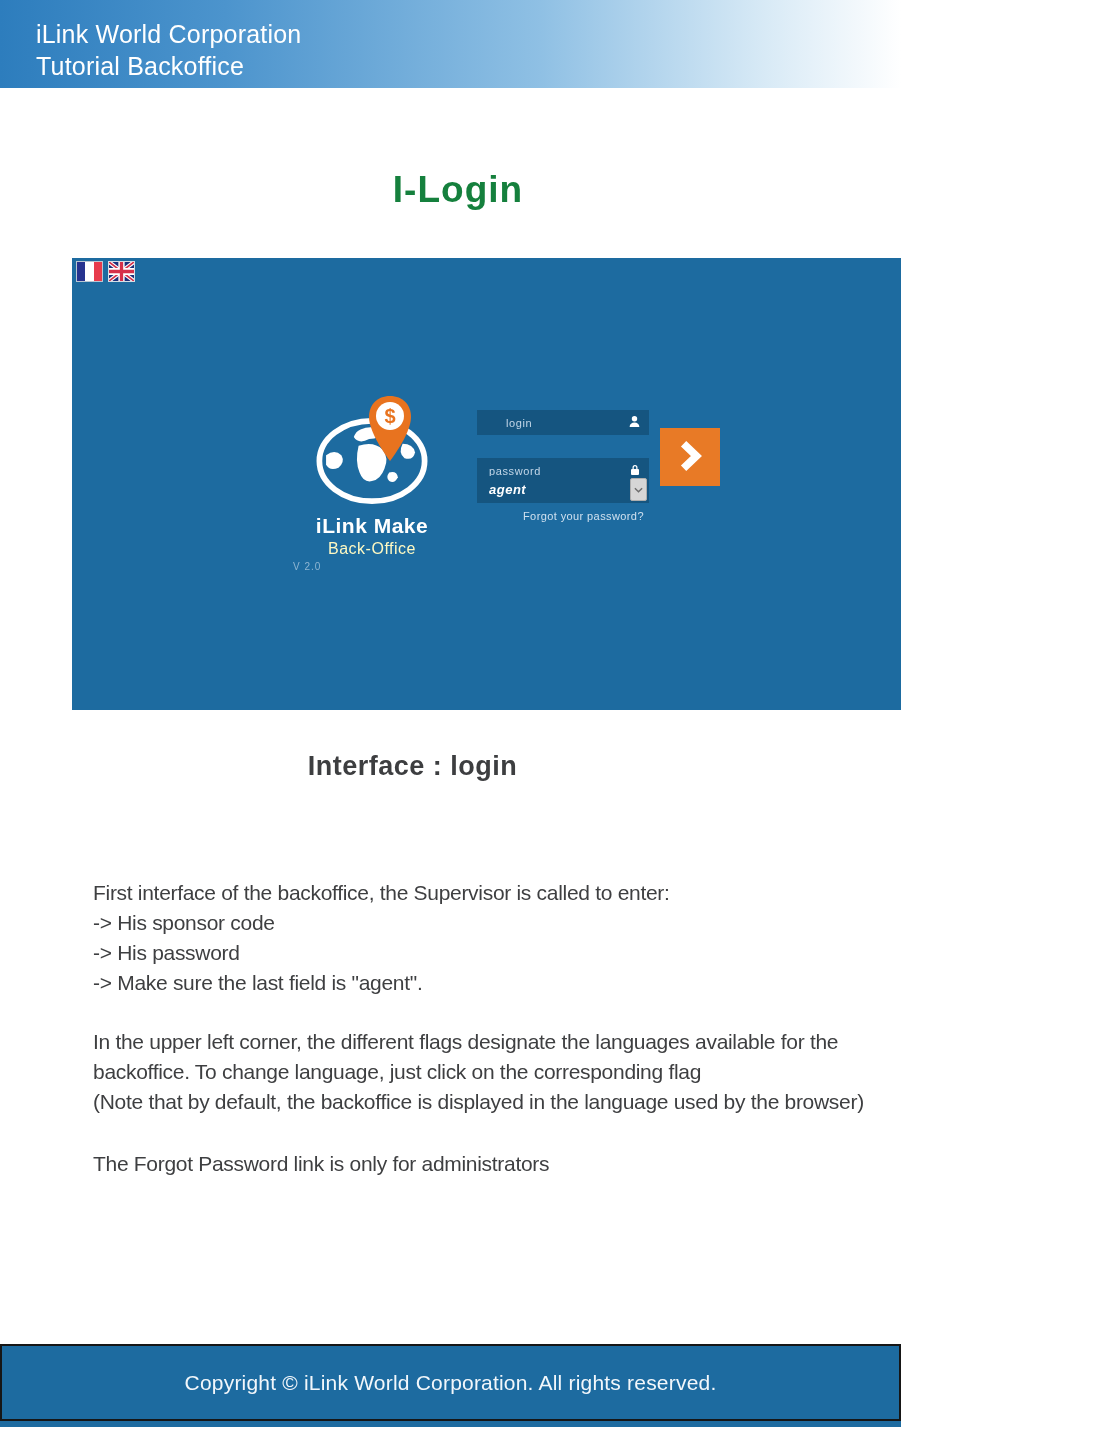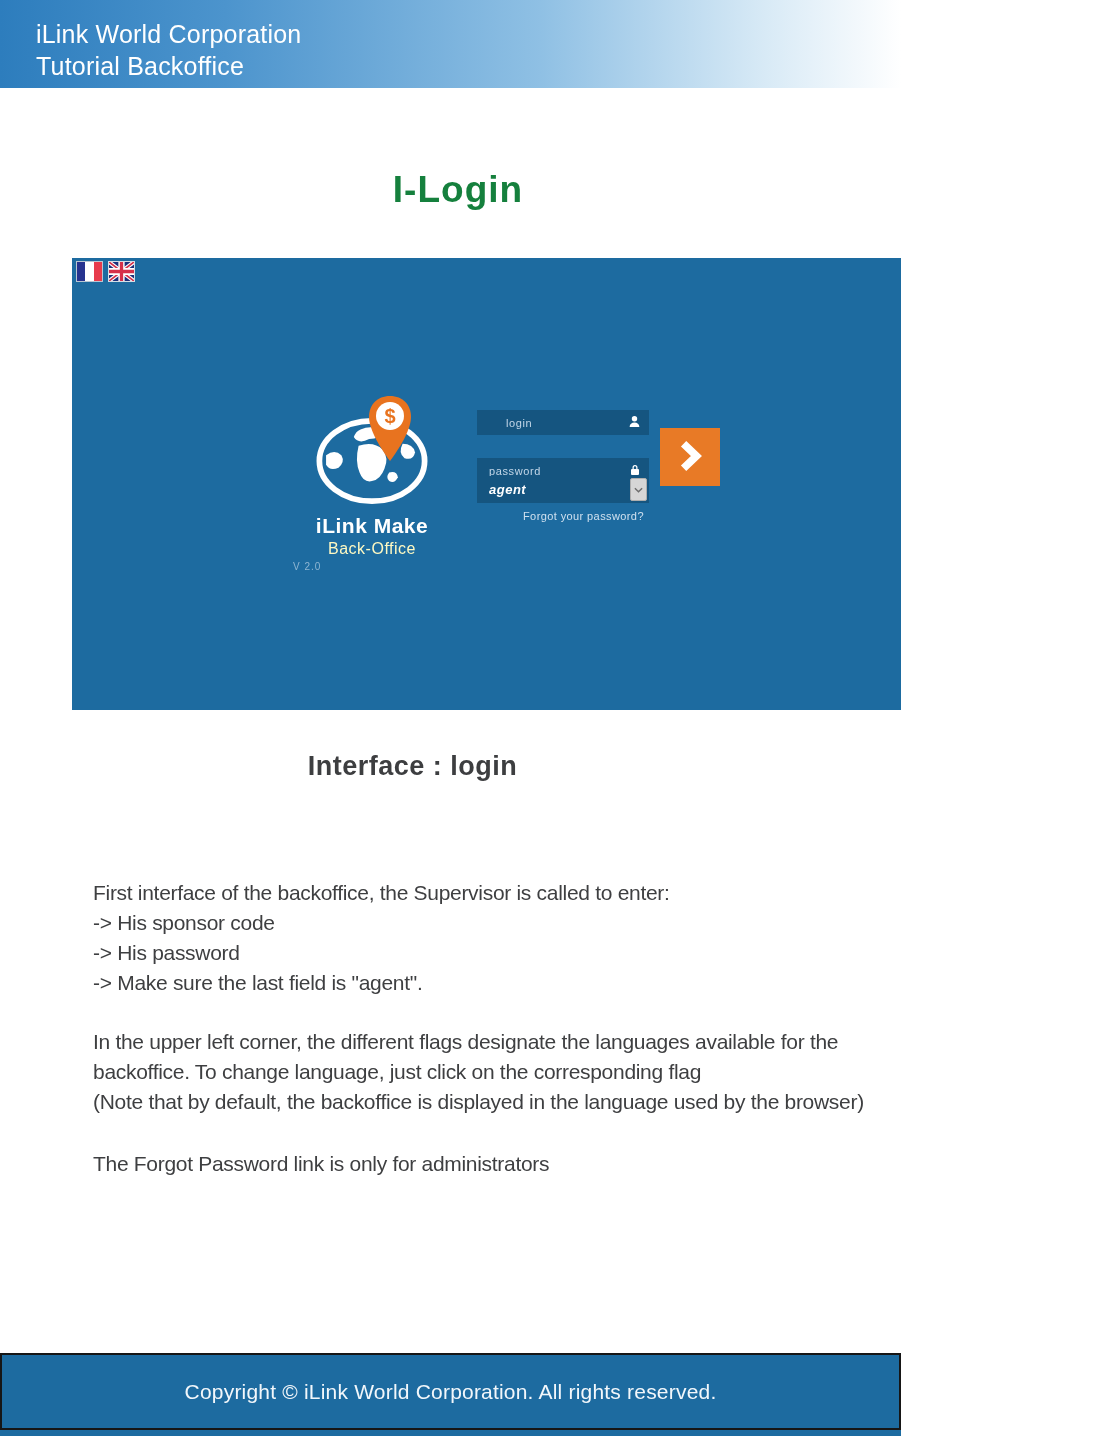--- a/index.html
+++ b/index.html
@@ -83,21 +83,21 @@
     font-size:27px; line-height:32px; font-weight:bold; color:#3d3e40; letter-spacing:0.5px;
   }
 
   
   .body-text { margin:96px 0 0 93px; color:#3e3f41; font-weight:normal;
                font-size:21px; line-height:30px; letter-spacing:-0.3px; }
   .para2 { margin-top:29px; }
   .para3 { margin-top:32px; }
 
   
-  .footer { position:absolute; left:0; right:0; bottom:7px; }
+  .footer { position:absolute; left:0; right:0; bottom:16px; }
   .footer-bar {
     height:77px; box-sizing:border-box; background:#1d6ba0; border:2px solid #161616;
     display:flex; align-items:center; justify-content:center;
   }
   .footer-bar span { color:#f2f7fb; font-size:21px; letter-spacing:0.2px; }
   .footer-strip { height:6px; background:#1d6ba0; }
 </style>
 </head>
 <body>
 

